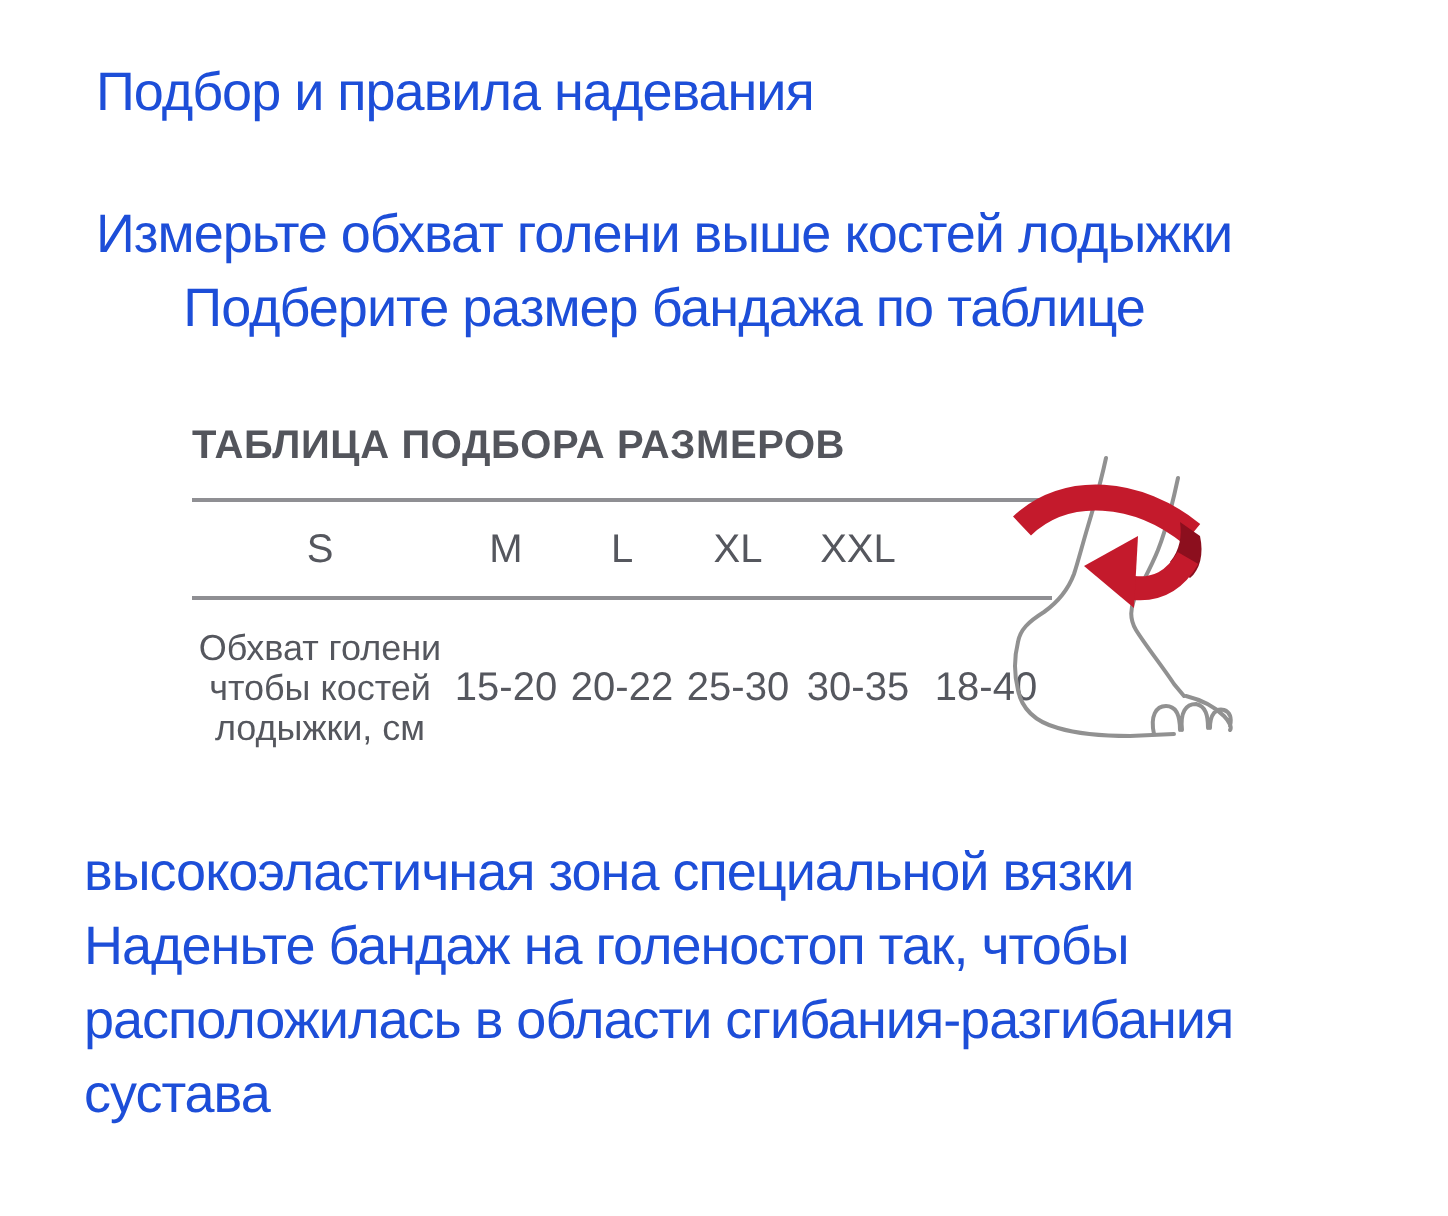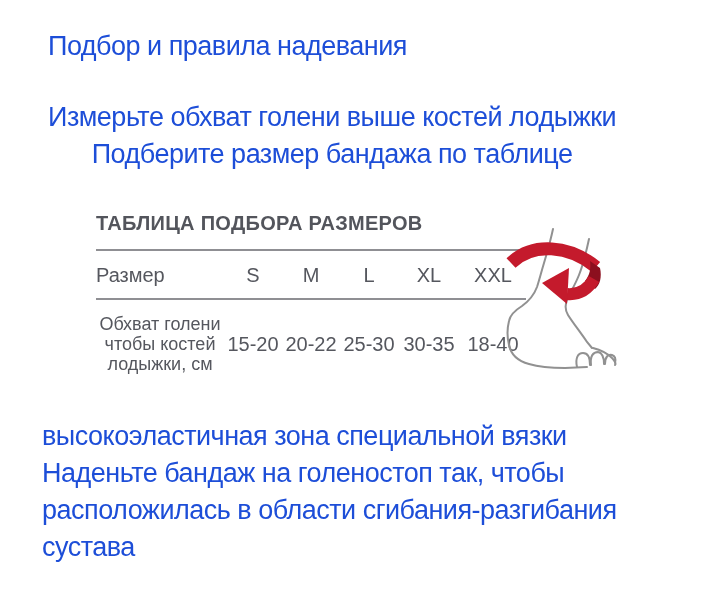--- a/index.html
+++ b/index.html
@@ -68,21 +68,20 @@
   <div>Измерьте обхват голени выше костей лодыжки</div>
   <div>Подберите размер бандажа по таблице</div>
 </div>
 
 <div class="size-table">
   <div class="table-title">ТАБЛИЦА ПОДБОРА РАЗМЕРОВ</div>
 
   <div class="rule rule-1"></div>
 
   <div class="t-row row-sizes">
-    <div class="t-label">Размер</div>
     <div class="t-cell">S</div>
     <div class="t-cell">M</div>
     <div class="t-cell">L</div>
     <div class="t-cell">XL</div>
     <div class="t-cell">XXL</div>
   </div>
 
   <div class="rule rule-2"></div>
 
   <div class="t-row row-values">

